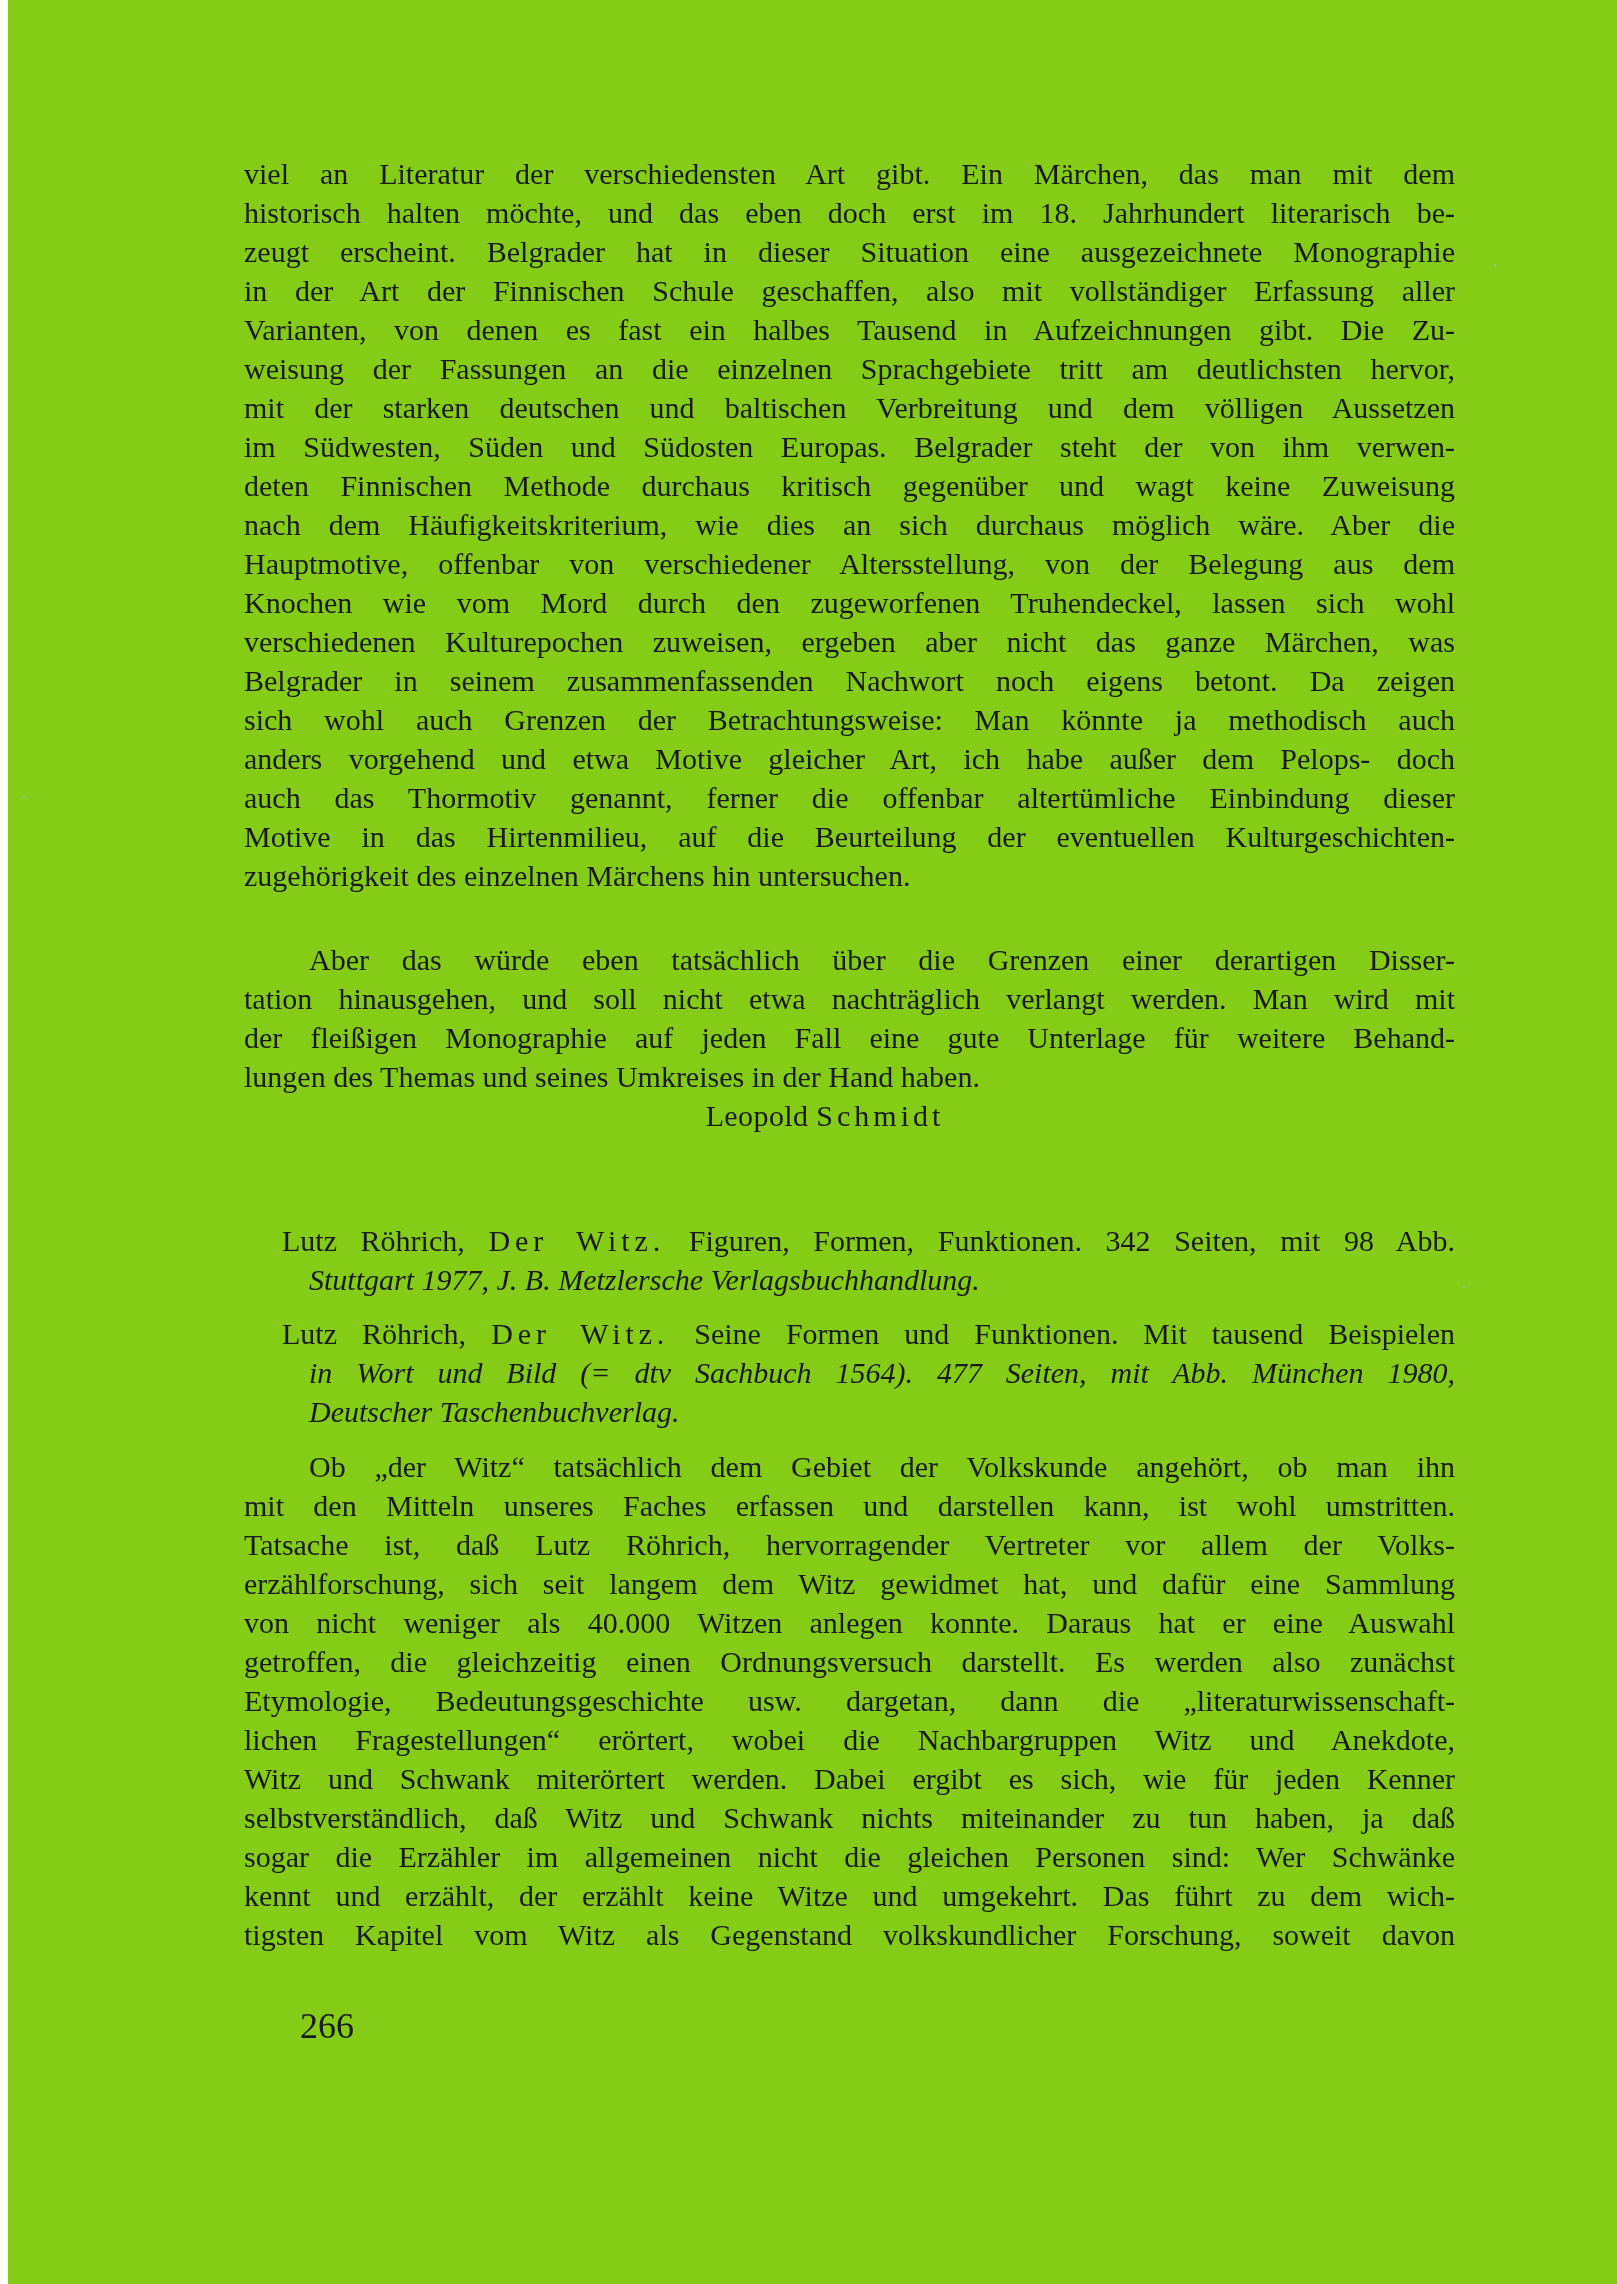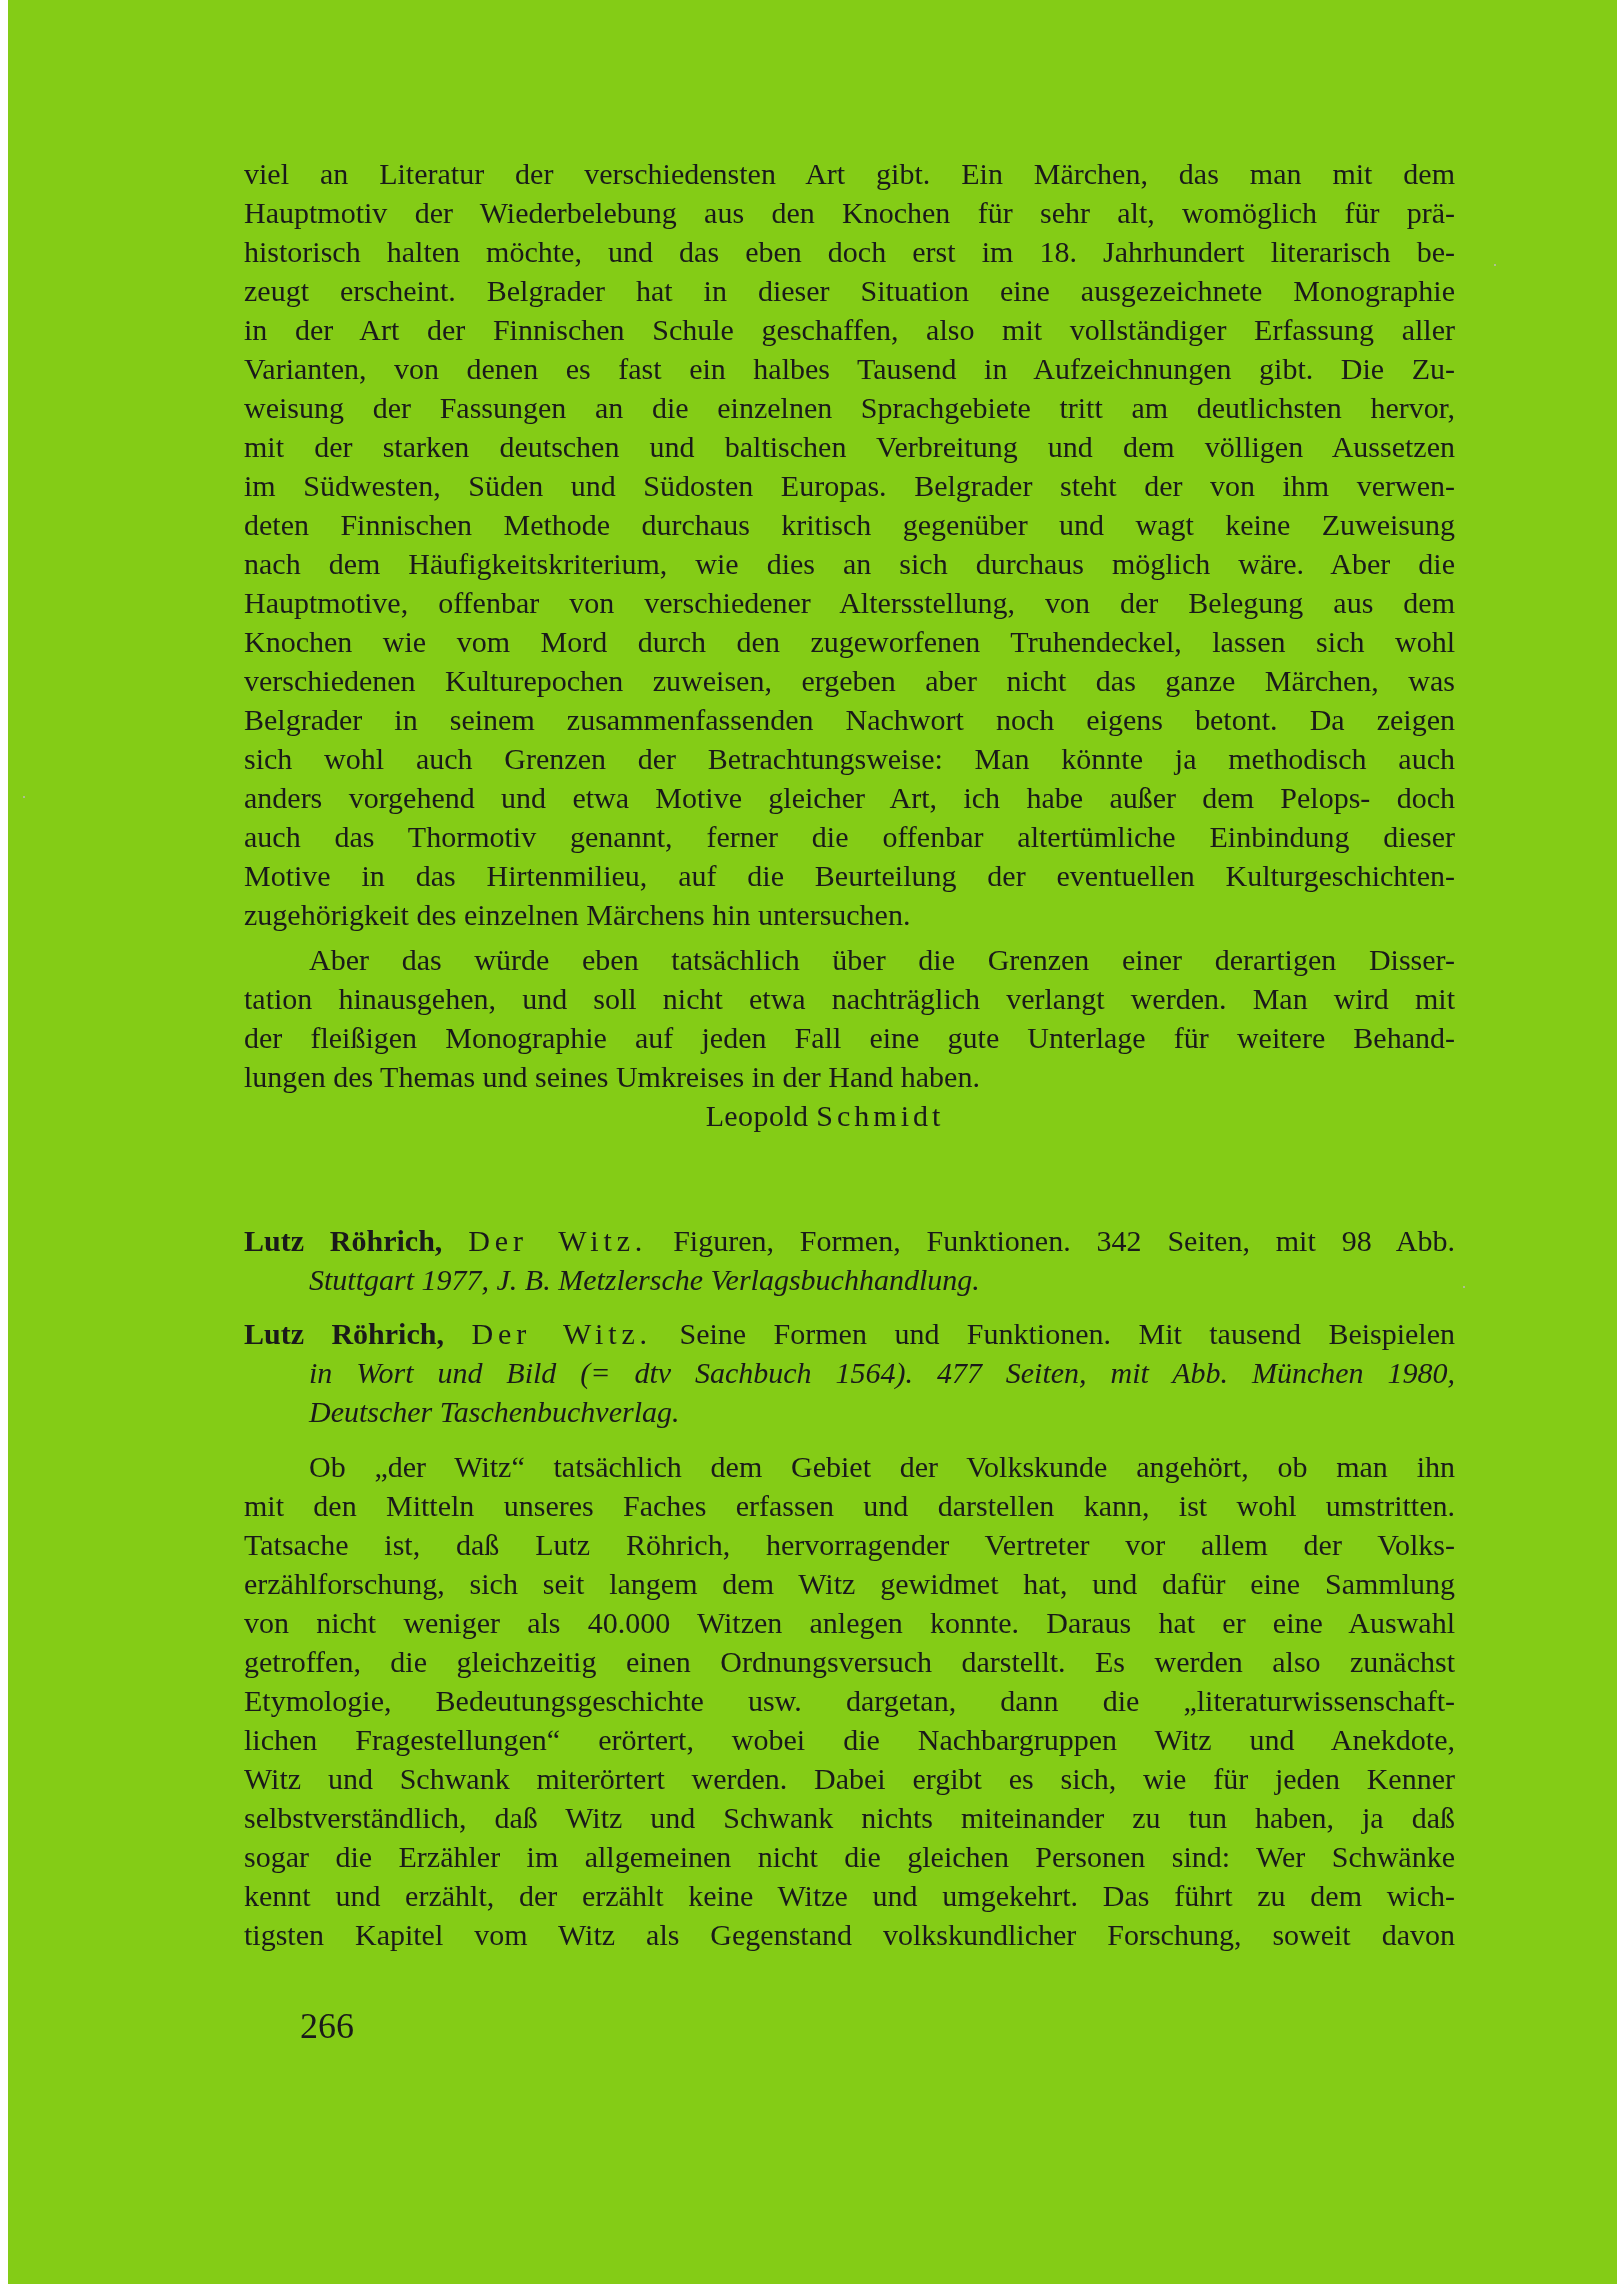--- a/index.html
+++ b/index.html
@@ -11,38 +11,37 @@
     font-size: 30px; line-height: 39px; color: #1a1a1a;
     text-align: justify; hyphens: none;
   }
   .col p { margin: 0; }
   .line { display: block; text-align: justify; text-align-last: justify; white-space: nowrap; overflow: visible; height: 39px; }
   .line.last { text-align-last: left; }
   .indent { padding-left: 65px; }
   .hang { padding-left: 65px; font-style: italic; }
   .sig { display: block; text-align: center; padding-right: 49px; letter-spacing: 0.4px; }
   .sig .spaced { letter-spacing: 4px; }
-  .author { font-weight: bold; }
+  .author { font-weight: normal; margin-left: 38px; }
   .spaced-title { letter-spacing: 4.9px; }
   .pagenum {
     position: absolute; left: 292px; top: 2005px;
     font-family: "Liberation Serif", "DejaVu Serif", serif;
     font-size: 36px; color: #1a1a1a;
   }
   .speck { position: absolute; width: 2.4px; height: 2.4px; background: #bbb; border-radius: 50%; }
 </style>
 </head>
 <body>
 
 <div class="page">
 
   <div class="col" style="top:154px;">
     <p>
       <span class="line">viel an Literatur der verschiedensten Art gibt. Ein Märchen, das man mit dem</span>
-      <span class="line">Hauptmotiv der Wiederbelebung aus den Knochen für sehr alt, womöglich für prä-</span>
       <span class="line">historisch halten möchte, und das eben doch erst im 18. Jahrhundert literarisch be-</span>
       <span class="line">zeugt erscheint. Belgrader hat in dieser Situation eine ausgezeichnete Monographie</span>
       <span class="line">in der Art der Finnischen Schule geschaffen, also mit vollständiger Erfassung aller</span>
       <span class="line">Varianten, von denen es fast ein halbes Tausend in Aufzeichnungen gibt. Die Zu-</span>
       <span class="line">weisung der Fassungen an die einzelnen Sprachgebiete tritt am deutlichsten hervor,</span>
       <span class="line">mit der starken deutschen und baltischen Verbreitung und dem völligen Aussetzen</span>
       <span class="line">im Südwesten, Süden und Südosten Europas. Belgrader steht der von ihm verwen-</span>
       <span class="line">deten Finnischen Methode durchaus kritisch gegenüber und wagt keine Zuweisung</span>
       <span class="line">nach dem Häufigkeitskriterium, wie dies an sich durchaus möglich wäre. Aber die</span>
       <span class="line">Hauptmotive, offenbar von verschiedener Altersstellung, von der Belegung aus dem</span>

